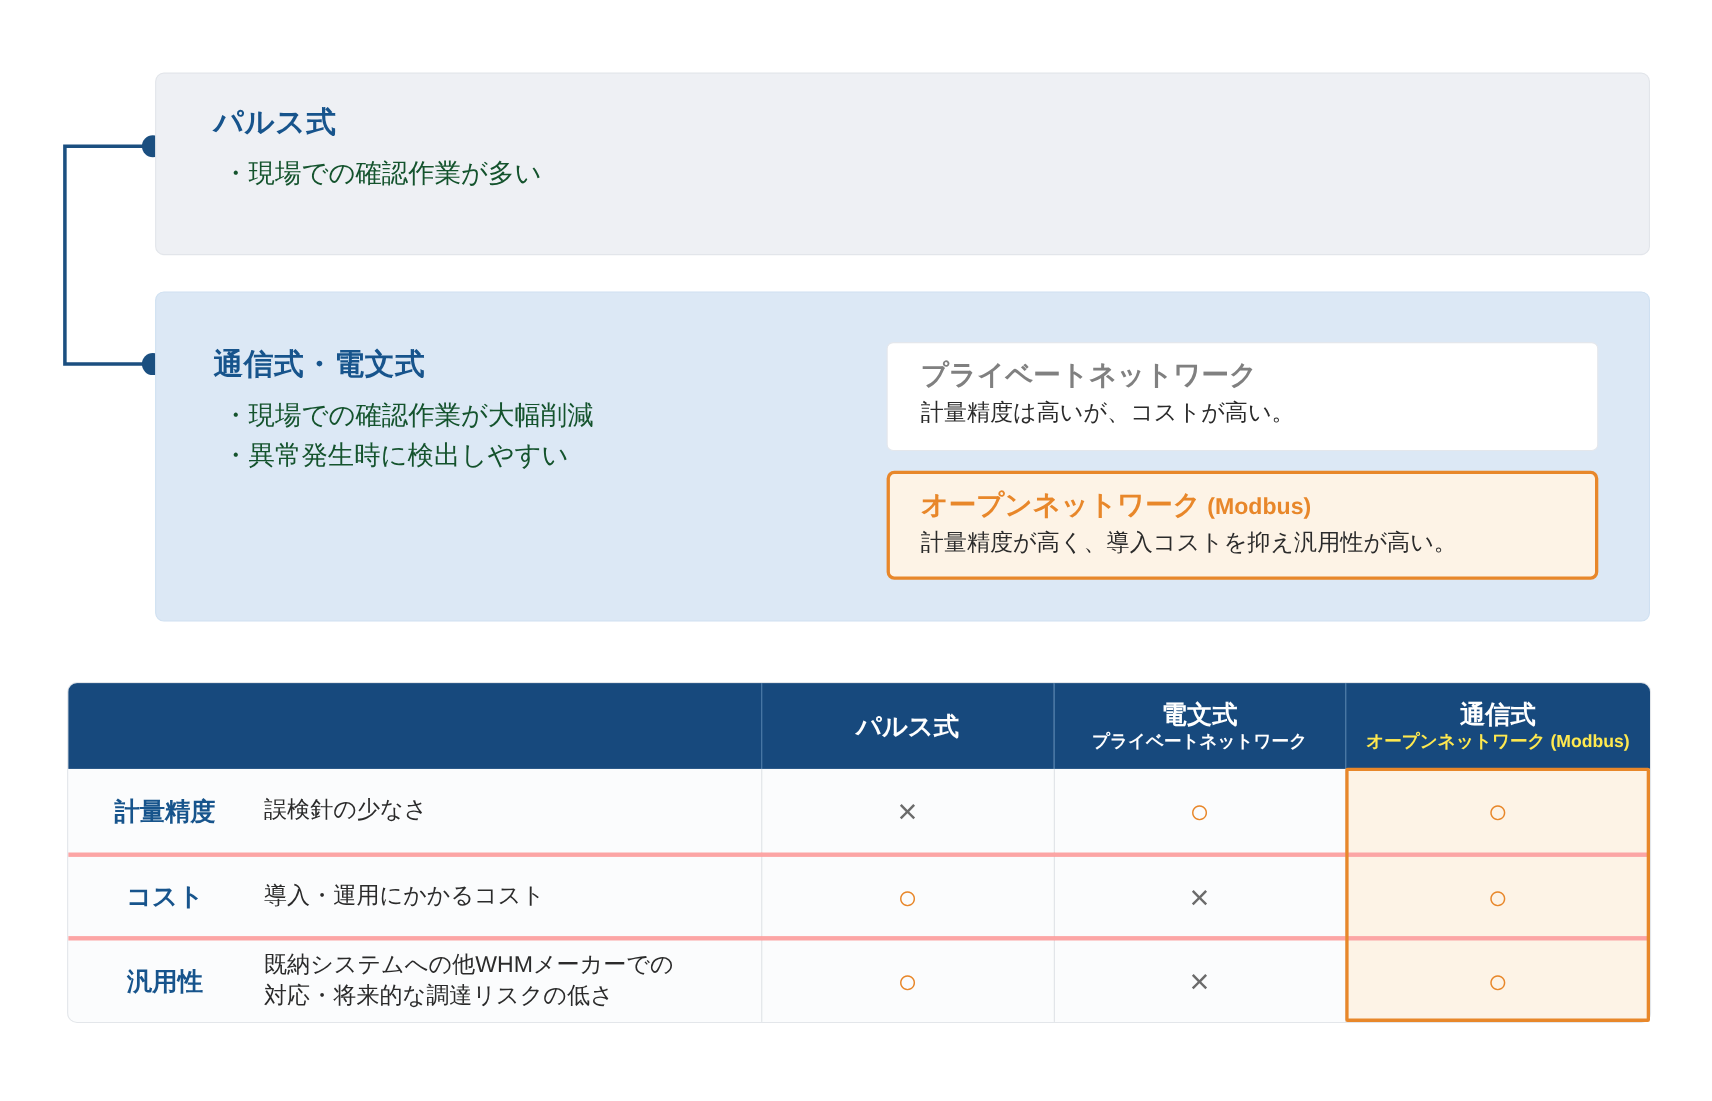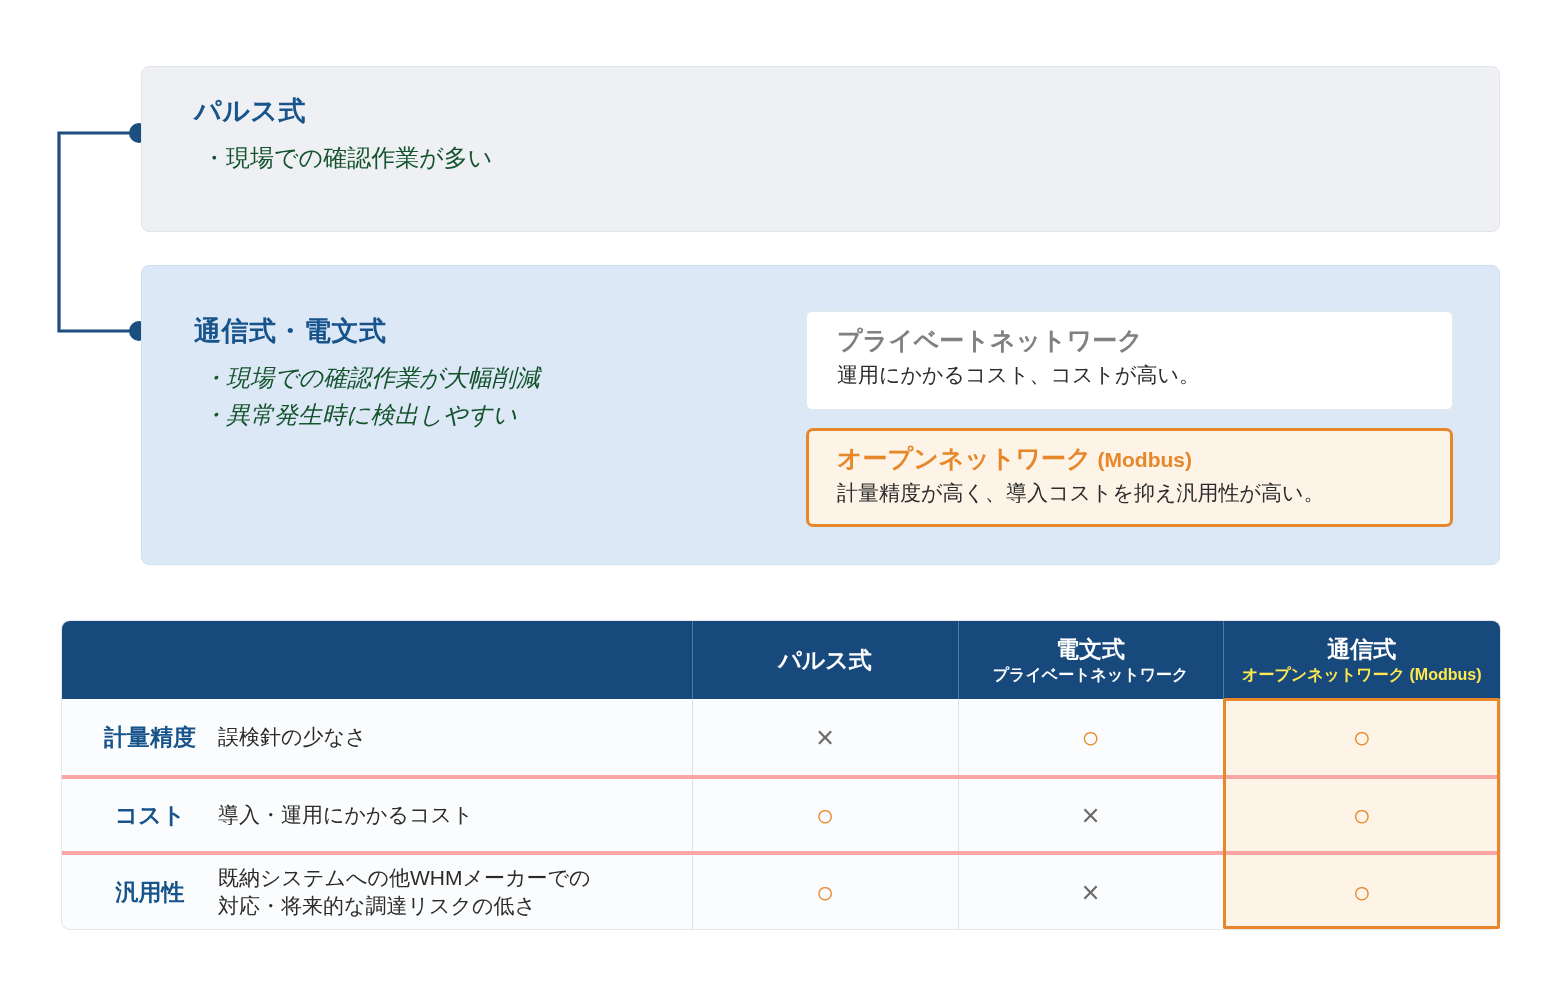--- a/index.html
+++ b/index.html
@@ -35,21 +35,21 @@
   }
   .bullet-list{margin:0;padding:0;list-style:none;}
   .bullet-list li{
     font-size:24px;color:#14532d;line-height:1.55;white-space:nowrap;
   }
 
   .pulse-text{position:absolute;left:52px;top:26px;}
   .pulse-text .bullet-list{margin-top:10px;margin-left:8px;}
 
   .comm-text{position:absolute;left:52px;top:47px;}
-  .comm-text .bullet-list{margin-top:10px;margin-left:8px;font-style:italic;}
+  .comm-text .bullet-list{margin-top:10px;margin-left:8px;}
 
   
   .sub-private{
     position:absolute;left:806px;top:311px;width:647px;height:99px;
     background:#ffffff;border:1px solid #e4e7ec;border-radius:6px;
     box-sizing:border-box;padding:12px 0 0 30px;
   }
   .sub-open{
     position:absolute;left:806px;top:428px;width:647px;height:99px;
     background:#fdf3e6;border:3px solid #e8872a;border-radius:7px;
@@ -86,21 +86,21 @@
   .row-label-cell{
     border-right:1px solid #dfe3e7;
     vertical-align:middle;
     padding-left:0;
   }
   .rl-wrap{display:flex;align-items:center;}
   .rl-name{
     color:#17548c;font-weight:bold;font-size:23px;
     width:132px;text-align:center;flex:0 0 132px;margin-left:22px;
   }
-  .rl-desc{font-size:21px;color:#2b2b2b;line-height:1.32;margin-left:2px;}
+  .rl-desc{font-size:21px;color:#2b2b2b;line-height:1.32;margin-left:24px;}
 
   .mark-cell{
     text-align:center;vertical-align:middle;
     border-right:1px solid #dfe3e7;
     font-size:32px;
   }
   .mark-cell:last-child{border-right:none;}
   .mark-o{color:#e8872a;font-weight:400;font-size:31px;}
   .mark-x{color:#6b6b6b;font-weight:400;font-size:31px;}
   .col-hl{background:#fdf3e6;}
@@ -143,21 +143,21 @@
       <div class="grp-title">通信式・電文式</div>
       <ul class="bullet-list">
         <li>・現場での確認作業が大幅削減</li>
         <li>・異常発生時に検出しやすい</li>
       </ul>
     </div>
   </div>
 
   <div class="sub-private">
     <div class="sub-title-gray">プライベートネットワーク</div>
-    <div class="sub-desc">運用にかかるコスト、コストが高い。</div>
+    <div class="sub-desc">計量精度は高いが、コストが高い。</div>
   </div>
 
   <div class="sub-open">
     <div class="sub-title-orange"><span>オープンネットワーク</span><span class="mod"> (Modbus)</span></div>
     <div class="sub-desc">計量精度が高く、導入コストを抑え汎用性が高い。</div>
   </div>
 
   <table class="cmp-table">
     <colgroup>
       <col style="width:630px">

